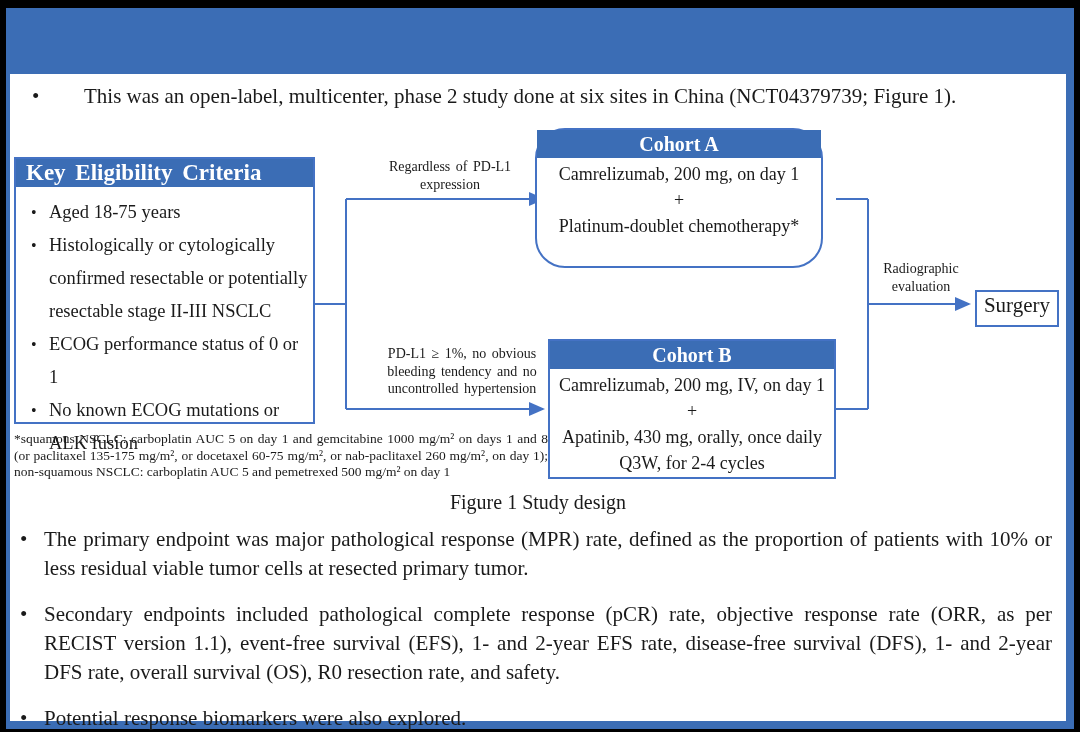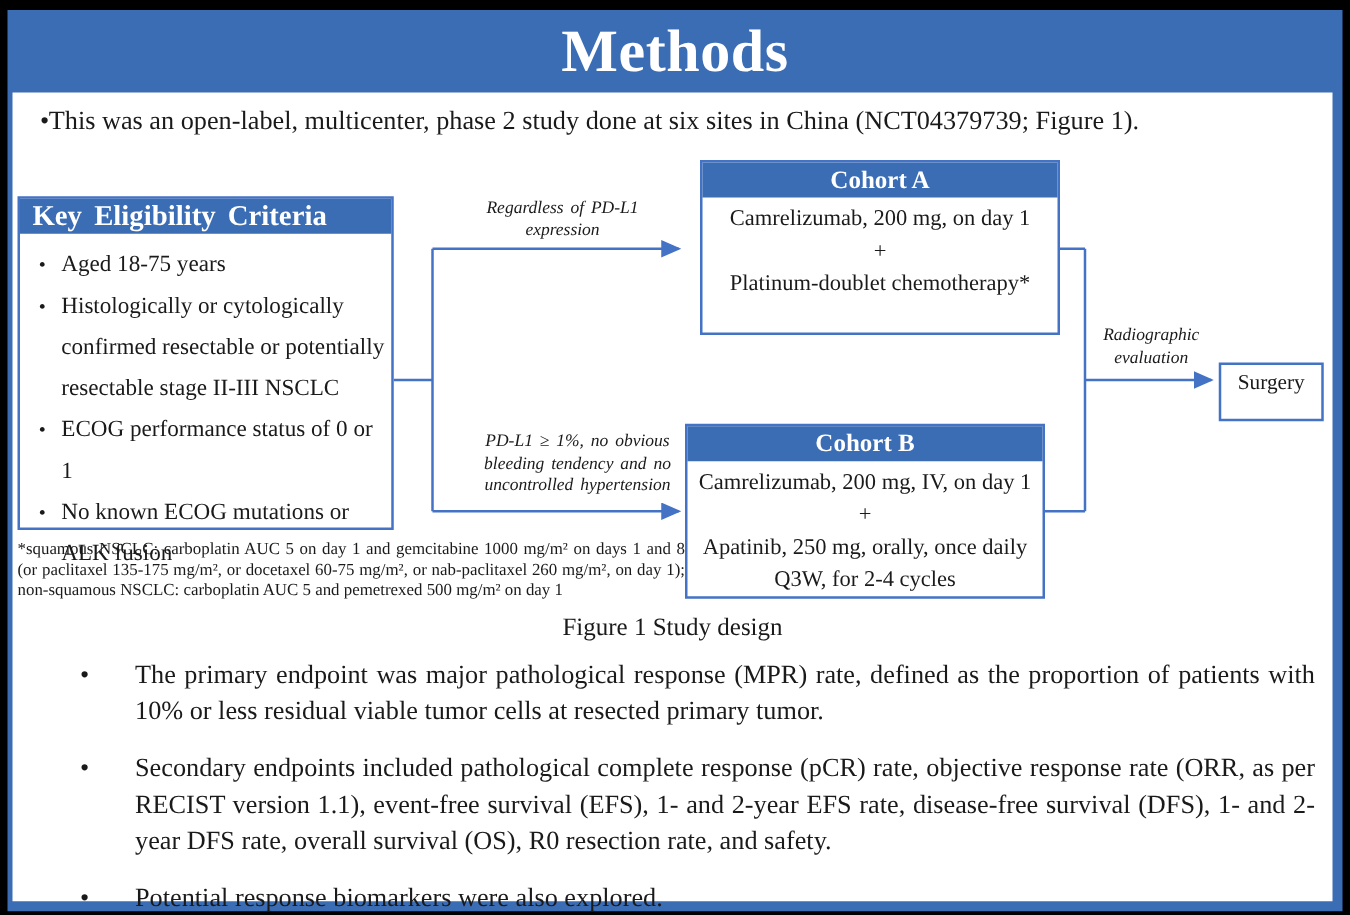--- a/index.html
+++ b/index.html
@@ -50,31 +50,30 @@
     font-size: 21px;
     line-height: 29px;
     text-align: justify;
   }
   .bullet::before {
     content: "\2022";
     position: absolute;
     top: 0;
   }
   .bullet.intro {
-    padding-left: 29px;
+    padding-left: 74px;
     padding-right: 16px;
     text-align: left;
   }
   .bullet.intro::before { left: 22px; }
   .bullets-section { margin-top: 10px; }
   .bullets-section .bullet {
-    padding-left: 54px;
+    padding-left: 34px;
     padding-right: 14px;
     margin-bottom: 17px;
-    margin-left: 44px;
   }
   .bullets-section .bullet::before { left: 10px; }
 
   
   .diagram {
     position: relative;
     width: 1056px;
     height: 370px;
     margin-top: 3px;
   }
@@ -118,21 +117,21 @@
     left: 7px; top: 0;
     font-size: 16px;
   }
 
   .cohort {
     position: absolute;
     width: 288px; height: 140px;
     border: 2px solid var(--line-blue);
     background: #fff;
   }
-  .cohort-a { left: 550px; top: 14px; }
+  .cohort-a { left: 525px; top: 14px; border-radius: 30px; }
   .cohort-b { left: 538px; top: 225px; }
   .cohort-header {
     background: var(--accent-blue);
     color: #fff;
     font-weight: bold;
     font-size: 20px;
     text-align: center;
     height: 28px;
     line-height: 28px;
   }
@@ -145,34 +144,33 @@
     line-height: 26px;
     white-space: nowrap;
   }
 
   .flow-label {
     position: absolute;
     font-size: 14px;
     line-height: 17.5px;
     text-align: center;
     word-spacing: 2px;
-    font-style: italic;
   }
   .label-top { left: 365px; top: 44px; width: 150px; }
   .label-bottom { left: 362px; top: 231px; width: 180px; }
   .label-eval { left: 856px; top: 146px; width: 110px; }
 
   .surgery-box {
     position: absolute;
     left: 965px; top: 176px;
-    width: 84px; height: 47px;
+    width: 84px; height: 37px;
     border: 2px solid var(--line-blue);
     background: #fff;
     text-align: center;
-    font-size: 17px;
+    font-size: 21px;
     line-height: 27px;
   }
 
   .footnote {
     position: absolute;
     left: 4px; top: 317px;
     width: 534px;
     font-size: 13.5px;
     line-height: 16.5px;
     text-align: justify;
@@ -185,23 +183,20 @@
     line-height: 26px;
     margin-top: 5px;
   }
 </style>
 </head>
 <body>
 
 <div class="slide">
   <div class="frame">
 
-    <div class="titlebar">
-      <h1>Methods</h1>
-    </div>
 
     <div class="content">
 
       <div class="bullet intro">
         <span>This was an open-label, multicenter, phase 2 study done at six sites in China (NCT04379739; Figure 1).</span>
       </div>
 
       <div class="diagram">
 
         <svg width="1056" height="370" viewBox="0 0 1056 370">
@@ -240,21 +235,21 @@
             <div>+</div>
             <div>Platinum-doublet chemotherapy*</div>
           </div>
         </div>
 
         <div class="cohort cohort-b">
           <div class="cohort-header">Cohort B</div>
           <div class="cohort-body">
             <div>Camrelizumab, 200 mg, IV, on day 1</div>
             <div>+</div>
-            <div>Apatinib, 250 mg, orally, once daily</div>
+            <div>Apatinib, 430 mg, orally, once daily</div>
             <div>Q3W, for 2-4 cycles</div>
           </div>
         </div>
 
         <div class="flow-label label-eval">Radiographic evaluation</div>
 
         <div class="surgery-box">Surgery</div>
 
         <div class="footnote">*squamous NSCLC: carboplatin AUC 5 on day 1 and gemcitabine 1000 mg/m² on days 1 and 8 (or paclitaxel 135-175 mg/m², or docetaxel 60-75 mg/m², or nab-paclitaxel 260 mg/m², on day 1); non-squamous NSCLC: carboplatin AUC 5 and pemetrexed 500 mg/m² on day 1</div>
       </div>

